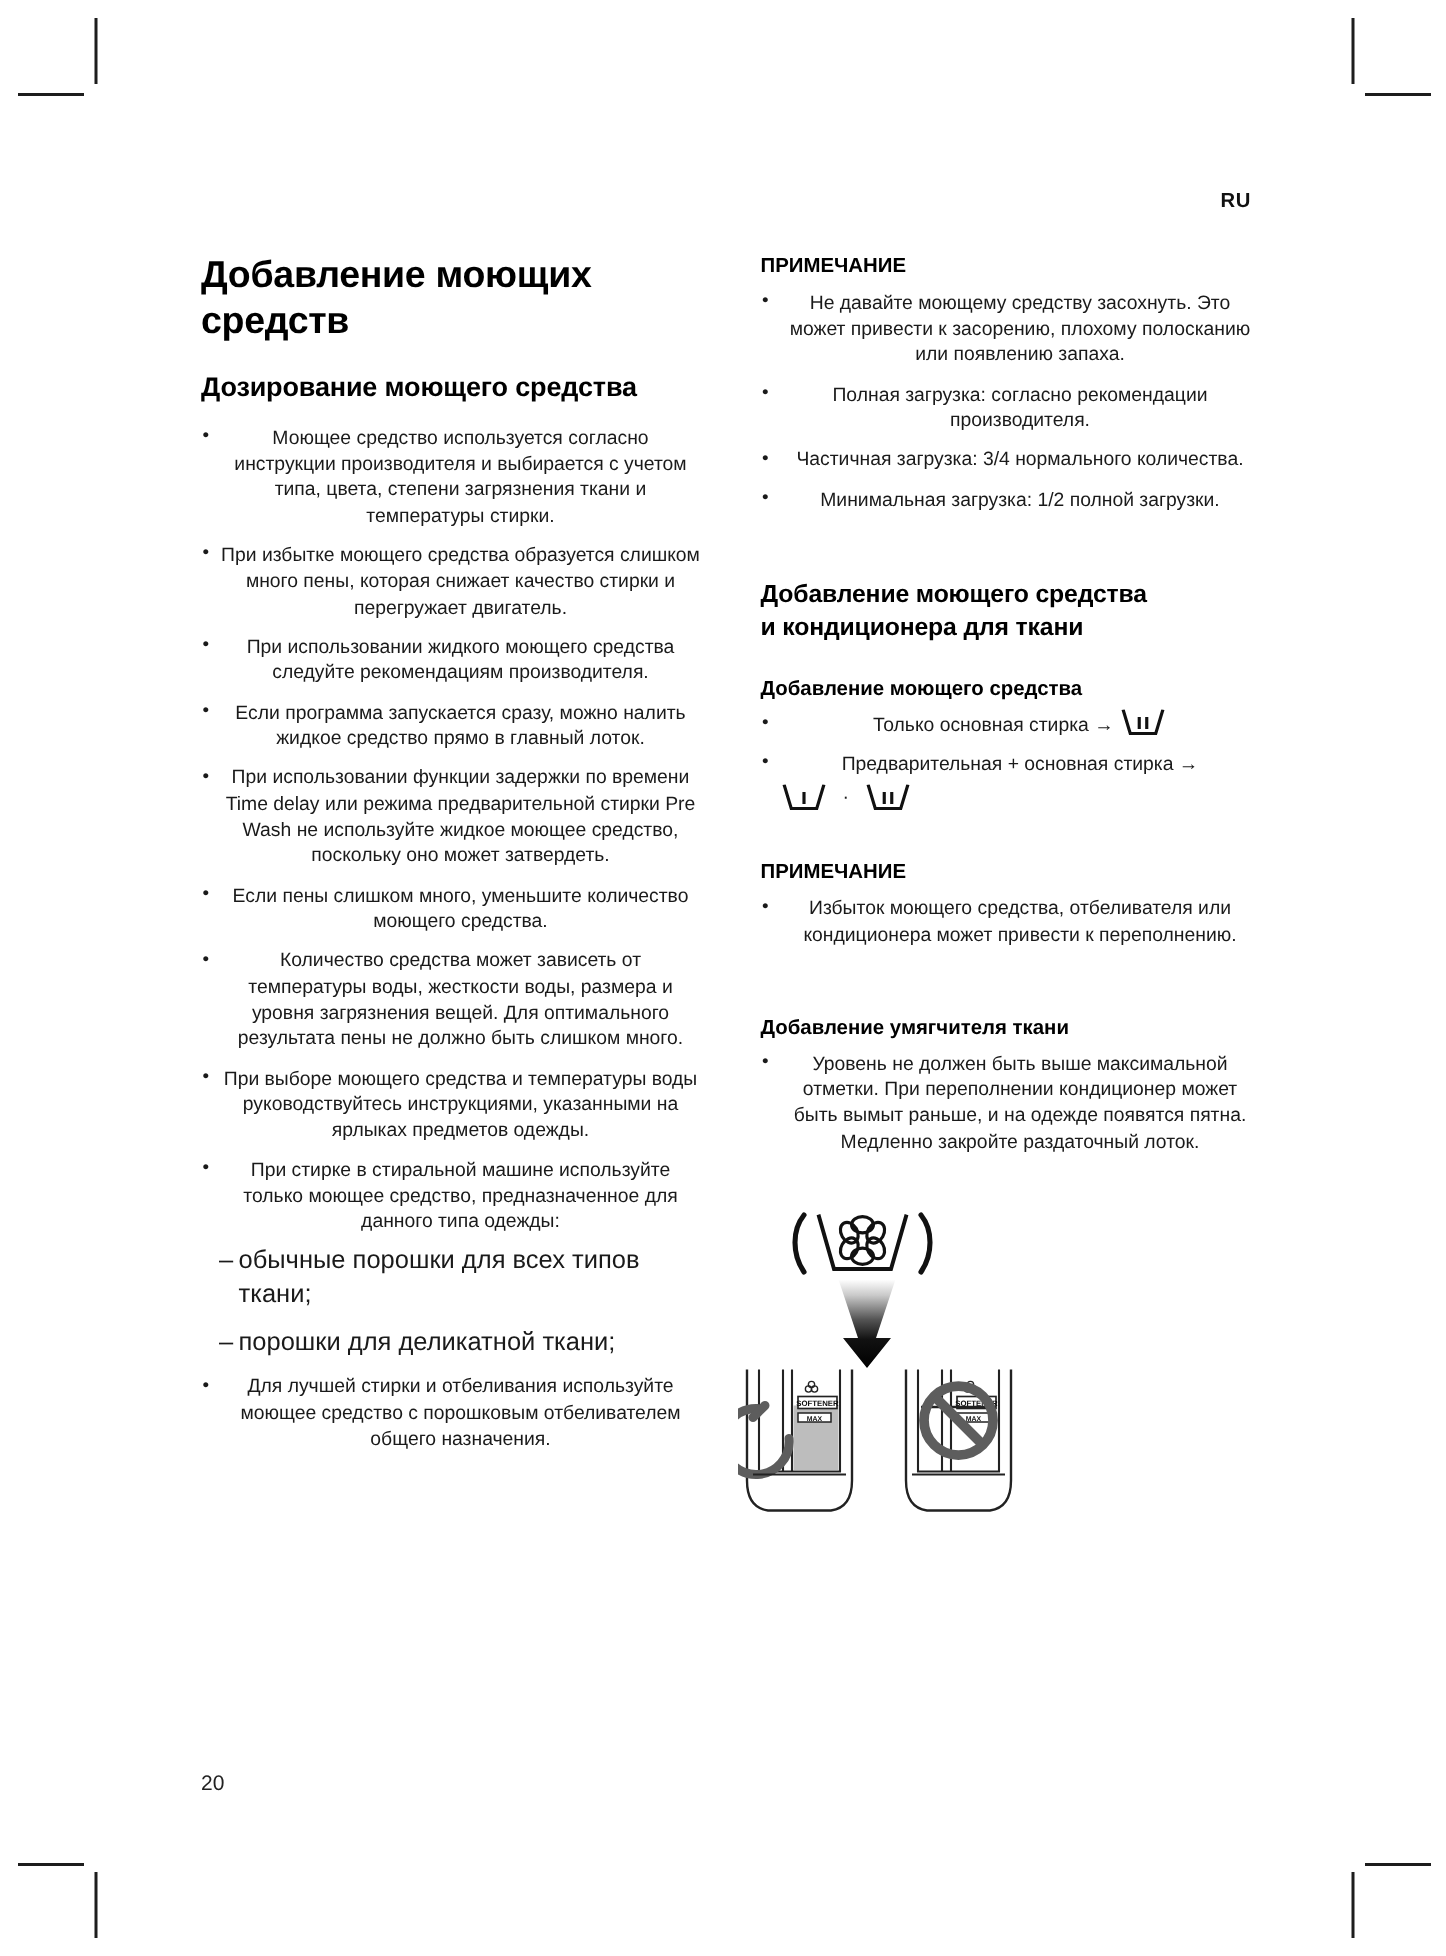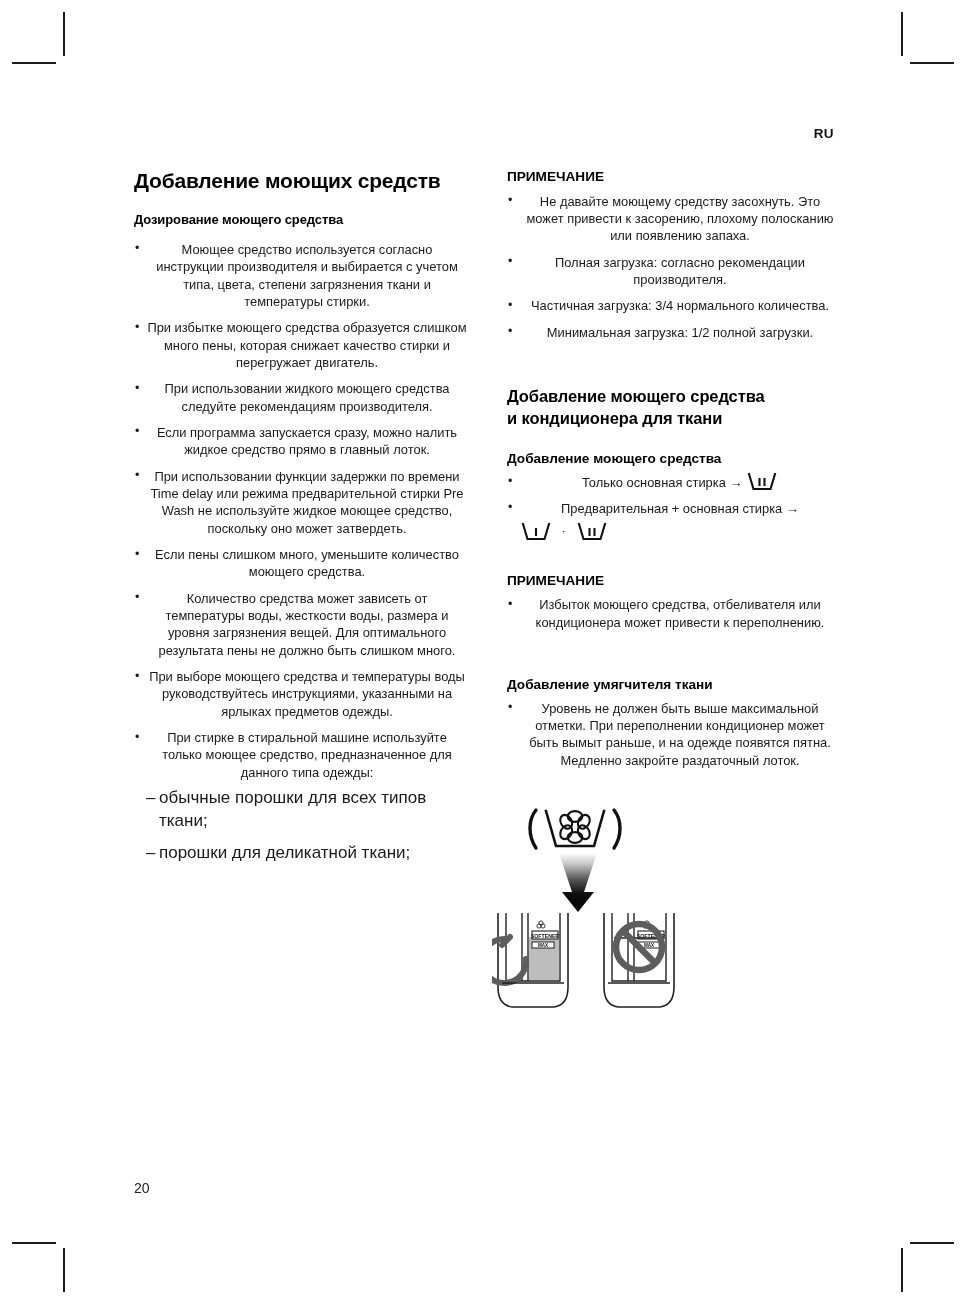--- a/index.html
+++ b/index.html
@@ -54,29 +54,29 @@
     left: 134px;
     top: 168px;
     width: 706px;
     display: flex;
     gap: 40px;
   }
   .col { width: 333px; }
 
   
   h1.title {
-    font-size: 21px;
+    font-size: 25px;
     font-weight: bold;
     margin: 0 0 18px 0;
     line-height: 1.22;
     letter-spacing: -0.2px;
     color: #000;
   }
   h2.subtitle {
-    font-size: 13px;
+    font-size: 18px;
     font-weight: bold;
     margin: 0 0 13px 0;
     line-height: 1.25;
     letter-spacing: -0.1px;
     color: #000;
   }
   h3.note-head {
     font-size: 13.6px;
     font-weight: bold;
     margin: 0 0 7px 0;
@@ -227,20 +227,21 @@
       <li>При выборе моющего средства и температуры воды руководствуйтесь инструкциями, указанными на ярлыках предметов одежды.</li>
       <li class="tight">При стирке в стиральной машине используйте только моющее средство, предназначенное для данного типа одежды:</li>
     </ul>
 
     <ul class="dashes">
       <li>обычные порошки для всех типов ткани;</li>
       <li>порошки для деликатной ткани;</li>
     </ul>
 
     <ul class="bullets">
+      <li>Для лучшей стирки и отбеливания используйте моющее средство с порошковым отбеливателем общего назначения.</li>
     </ul>
 
   </div>
 
   <div class="col">
 
     <h3 class="note-head">ПРИМЕЧАНИЕ</h3>
     <ul class="bullets">
       <li>Не давайте моющему средству засохнуть. Это может привести к засорению, плохому полосканию или появлению запаха.</li>
       <li>Полная загрузка: согласно рекомендации производителя.</li>

